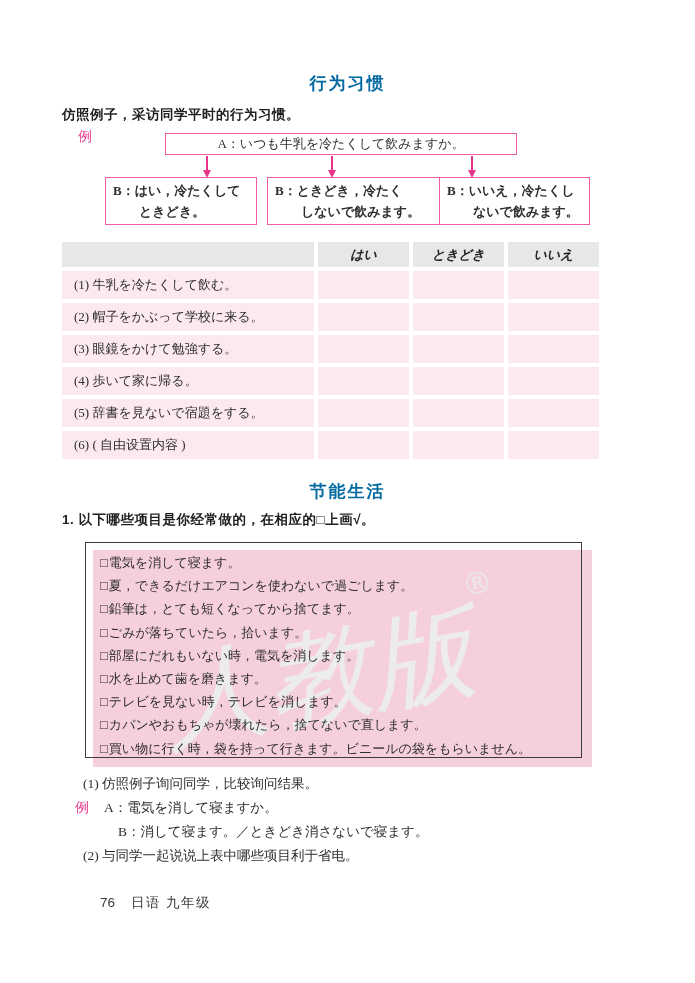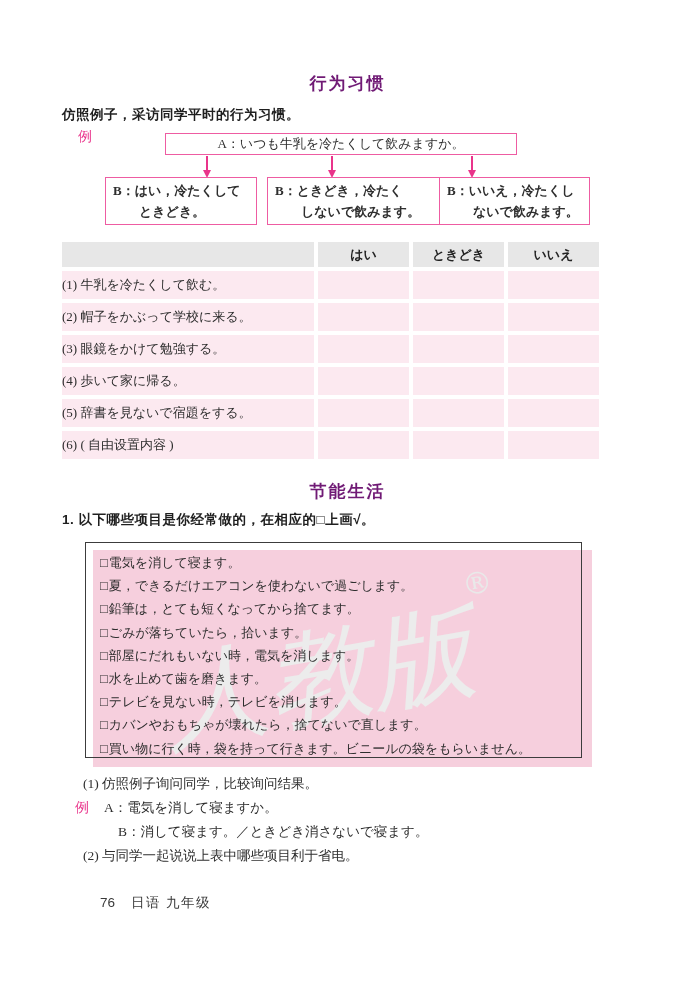--- a/index.html
+++ b/index.html
@@ -7,21 +7,21 @@
   .page {
     position:relative; width:695px; height:983px; background:#ffffff;
     font-family:"Liberation Serif","DejaVu Serif",serif;
     color:#2e2e2e; overflow:hidden; margin:0 auto;
   }
 
   
   .section-title {
     position:absolute; left:0; width:100%; text-align:center;
     font-family:"Liberation Sans","DejaVu Sans",sans-serif;
-    font-weight:bold; font-size:17px; color:#701a75; letter-spacing:2px;
+    font-weight:bold; font-size:17px; color:#0369a1; letter-spacing:2px;
   }
   #title1 { top:72px; }
   #title2 { top:480px; }
 
   .instruction {
     position:absolute; font-family:"Liberation Sans","DejaVu Sans",sans-serif;
     font-weight:bold; font-size:13.5px; color:#1f1f1f; letter-spacing:0.5px;
   }
   #instr1 { left:62px; top:106px; }
   #instr2 { left:62px; top:511px; }
@@ -57,24 +57,24 @@
   #arrow1 { left:206px; } #arrow2 { left:331px; } #arrow3 { left:471px; }
 
   
   #habit-table {
     position:absolute; left:58px; top:238px;
     border-collapse:separate; border-spacing:4px;
   }
   #habit-table th {
     background:#e7e7e7; height:25px; font-size:13px; font-weight:bold;
     font-family:"Liberation Sans","DejaVu Sans",sans-serif;
-    color:#222222; text-align:center;
+    color:#222222; text-align:center;font-style:italic;
   }
   #habit-table td { background:#fce9f0; height:28px; font-size:13px; }
-  #habit-table td.q { text-align:left; }
+  #habit-table td.q { padding-left:12px; text-align:left; }
   .col-q { width:252px; } .col-opt { width:91px; }
 
   
   #cl-shadow {
     position:absolute; left:93px; top:550px; width:499px; height:217px;
     background:#f6cfdd; z-index:1;
   }
   #watermark {
     position:absolute; left:160px; top:592px; z-index:2;
     font-size:105px; color:#ececec; font-style:italic;

